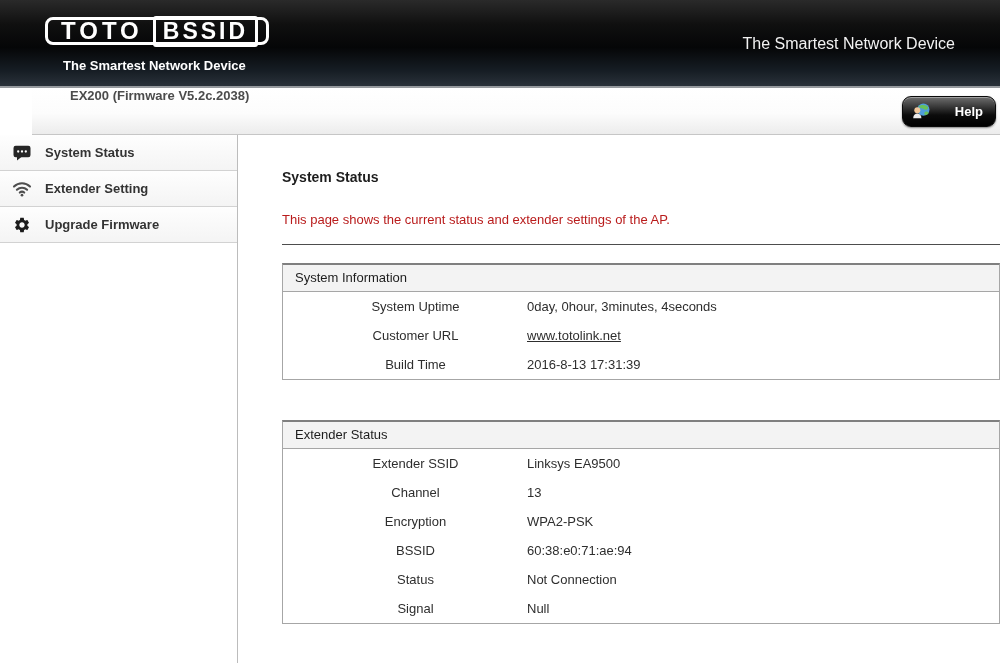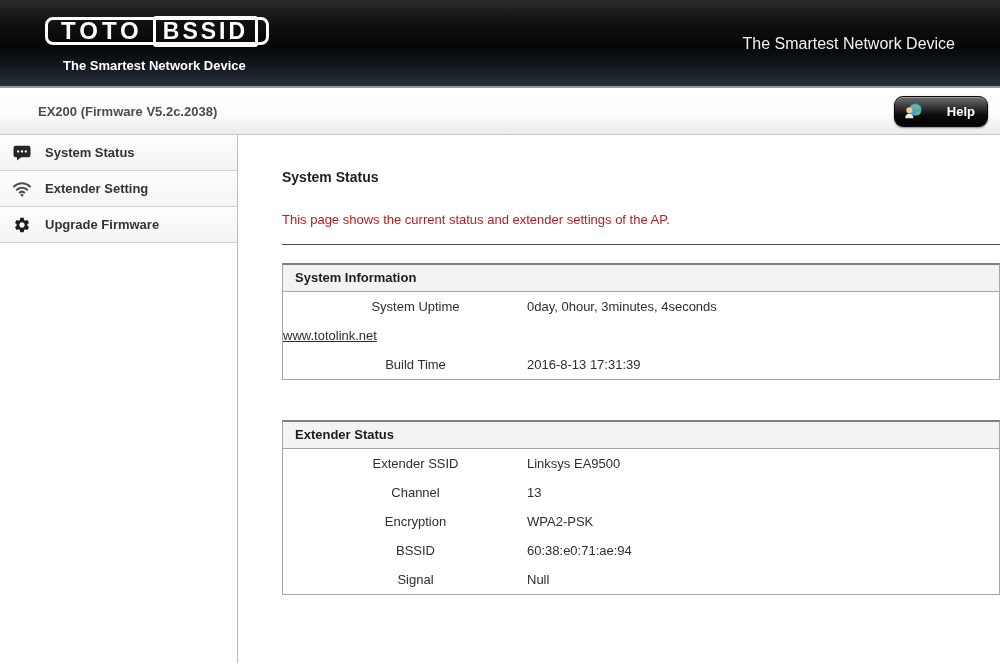--- a/index.html
+++ b/index.html
@@ -43,29 +43,30 @@
   .header-tagline {
     position:absolute; right:45px; top:35px;
     color:#f2f2f2; font-size:16px; font-weight:normal;
   }
 
   
   .toolbar {
     height:47px;
     background:linear-gradient(180deg,#ffffff 0%,#fcfcfc 55%,#ececec 100%);
     border-bottom:1px solid #c6c6c6;
-    display:flex; align-items:center;
+    display:flex; align-items:flex-start;
     position:relative;
+    margin-left:32px;
   }
   .device-label {
     margin-left:38px;
     font-size:13px; font-weight:bold; color:#4c4c4c;
   }
   .help-button {
-    position:absolute; right:12px; top:8px;
+    position:absolute; right:4px; top:8px;
     height:31px; min-width:84px;
     border-radius:9px;
     background:linear-gradient(180deg,#6e6e6e 0%,#323232 38%,#0c0c0c 62%,#000000 100%);
     border:1px solid #0a0a0a;
     box-shadow:0 1px 2px rgba(0,0,0,0.45), inset 0 1px 0 rgba(255,255,255,0.35);
     color:#ffffff; font-weight:bold; font-size:13px;
     display:flex; align-items:center; justify-content:center; gap:24px;
     padding:0 12px 0 8px;
     cursor:pointer;
   }
@@ -97,21 +98,21 @@
   
   .info-table {
     border:1px solid #a6a6a6;
     border-top:2px solid #7f7f7f;
   }
   .info-table.first { margin-top:18px; }
   .info-table.second { margin-top:40px; }
   .table-title {
     background:#f3f3f3;
     border-bottom:1px solid #a6a6a6;
-    font-weight:bold; font-size:13px; color:#1d1d1d;
+    font-weight:normal; font-size:13px; color:#1d1d1d;
     height:27px; line-height:26px;
     padding-left:12px;
   }
   .table-body { padding:0; }
   .t-row { display:flex; height:29px; align-items:center; font-size:13px;text-align:center; }
   .t-row .lbl { width:244px; padding-left:21px; color:#2e2e2e; flex:0 0 244px; }
   .t-row .val { color:#2e2e2e; white-space:nowrap; }
   a.url-link { color:#3434cc; text-decoration:underline; cursor:pointer; }
 </style>
 </head>
@@ -186,20 +187,21 @@
     <hr class="content-divider">
 
     <div class="info-table first">
       <div class="table-title">System Information</div>
       <div class="table-body">
         <div class="t-row">
           <span class="lbl">System Uptime</span>
           <span class="val">0day, 0hour, 3minutes, 4seconds</span>
         </div>
         <div class="t-row">
+          <span class="lbl">Customer URL</span>
           <a class="val url-link">www.totolink.net</a>
         </div>
         <div class="t-row">
           <span class="lbl">Build Time</span>
           <span class="val">2016-8-13 17:31:39</span>
         </div>
       </div>
     </div>
 
     <div class="info-table second">
@@ -215,19 +217,23 @@
         </div>
         <div class="t-row">
           <span class="lbl">Encryption</span>
           <span class="val">WPA2-PSK</span>
         </div>
         <div class="t-row">
           <span class="lbl">BSSID</span>
           <span class="val">60:38:e0:71:ae:94</span>
         </div>
         <div class="t-row">
+          <span class="lbl">Status</span>
+          <span class="val">Not Connection</span>
+        </div>
+        <div class="t-row">
           <span class="lbl">Signal</span>
           <span class="val">Null</span>
         </div>
       </div>
     </div>
   </div>
 </div>
 
 </body></html>

